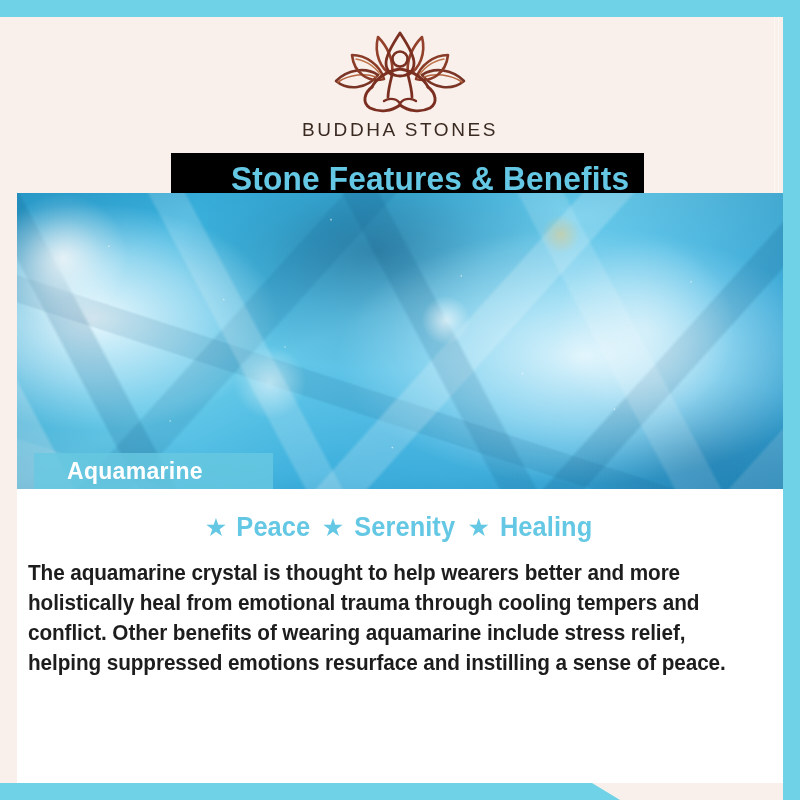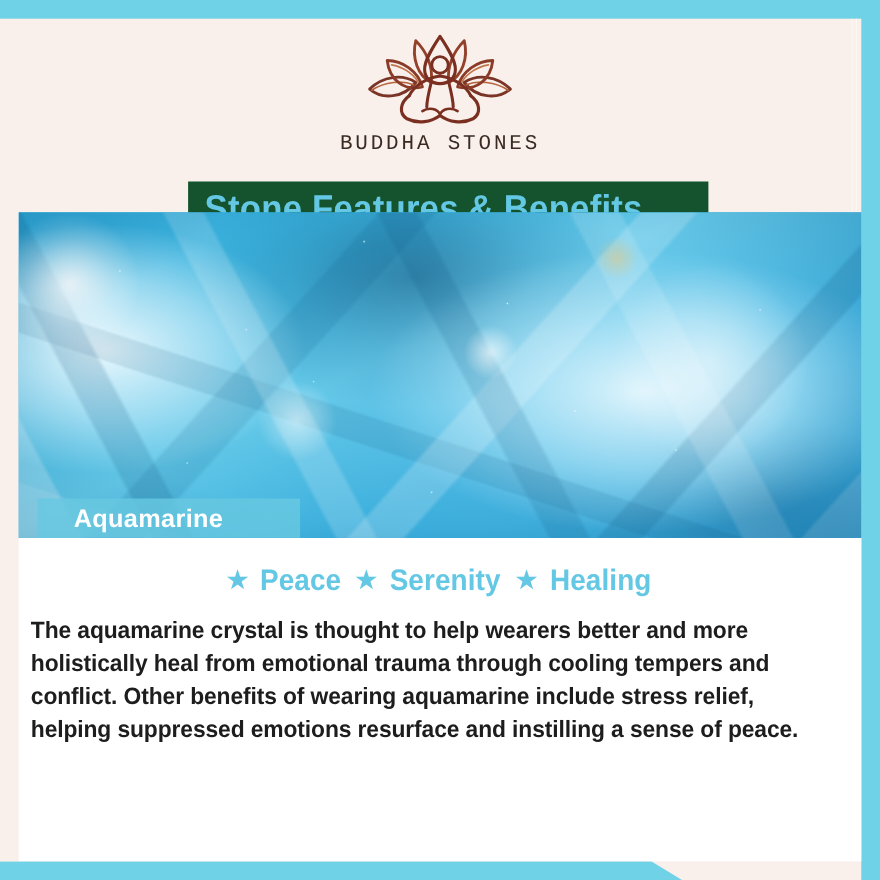--- a/index.html
+++ b/index.html
@@ -83,38 +83,38 @@
     flex-direction: column;
     align-items: center;
   }
   .logo-mark {
     width: 156px;
     height: 86px;
     display: block;
   }
   .brand-name {
     margin-top: 4px;
-    font-family: Liberation Mono, monospace;
+    font-family: Liberation Sans, sans-serif;
     font-size: 19px;
     letter-spacing: 2.6px;
     color: #3a2a22;
     font-weight: 400;
   }
 
   
   .title-banner {
     position: absolute;
     left: 154px;
-    top: 148px;
+    top: 136px;
     width: 473px;
     height: 50px;
-    background: #14532d;
+    background: #000000;
     display: flex;
     align-items: center;
-    justify-content: flex-start;
+    justify-content: flex-end;
   }
   .title-text {
     font-family: "Liberation Sans Narrow", "Liberation Sans", sans-serif;
     font-weight: 700;
     font-size: 34px;
     letter-spacing: 0.2px;
     color: #64c8e4;
     white-space: nowrap;
     transform: scaleX(0.93);
   }

